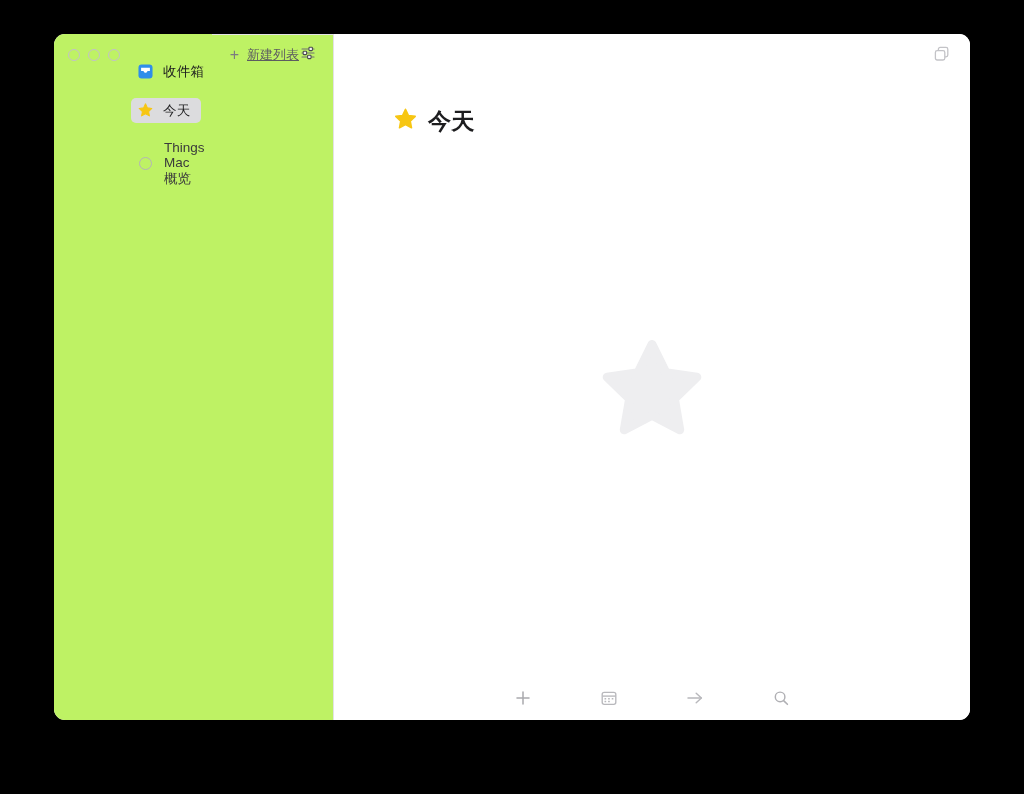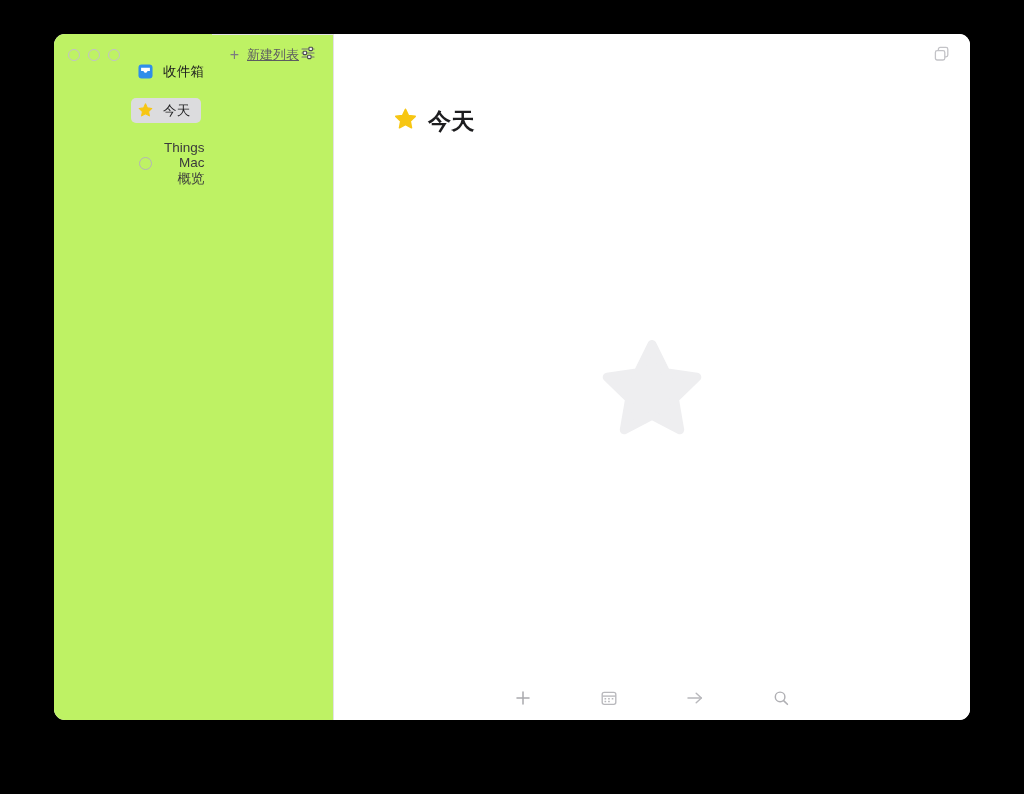--- a/index.html
+++ b/index.html
@@ -86,21 +86,21 @@
   }
   .nav-icon svg { display: block; }
 
   .project-circle {
     width: 13px; height: 13px;
     border-radius: 50%;
     border: 1.4px solid #b4b4b8;
     flex: 0 0 13px;
   }
   .project-row { gap: 12px; padding-left: 8px; }
-  .project-label { font-size: 13.5px; color: #3a3a3c; text-align: right; }
+  .project-label { font-size: 13.5px; color: #3a3a3c; }
 
   
   #sidebar-footer {
     height: 40px;
     border-top: 1px solid #e3e3e5;
     display: flex;
     align-items: center;
     justify-content: space-between;
     padding: 0 16px 0 18px;
   }

